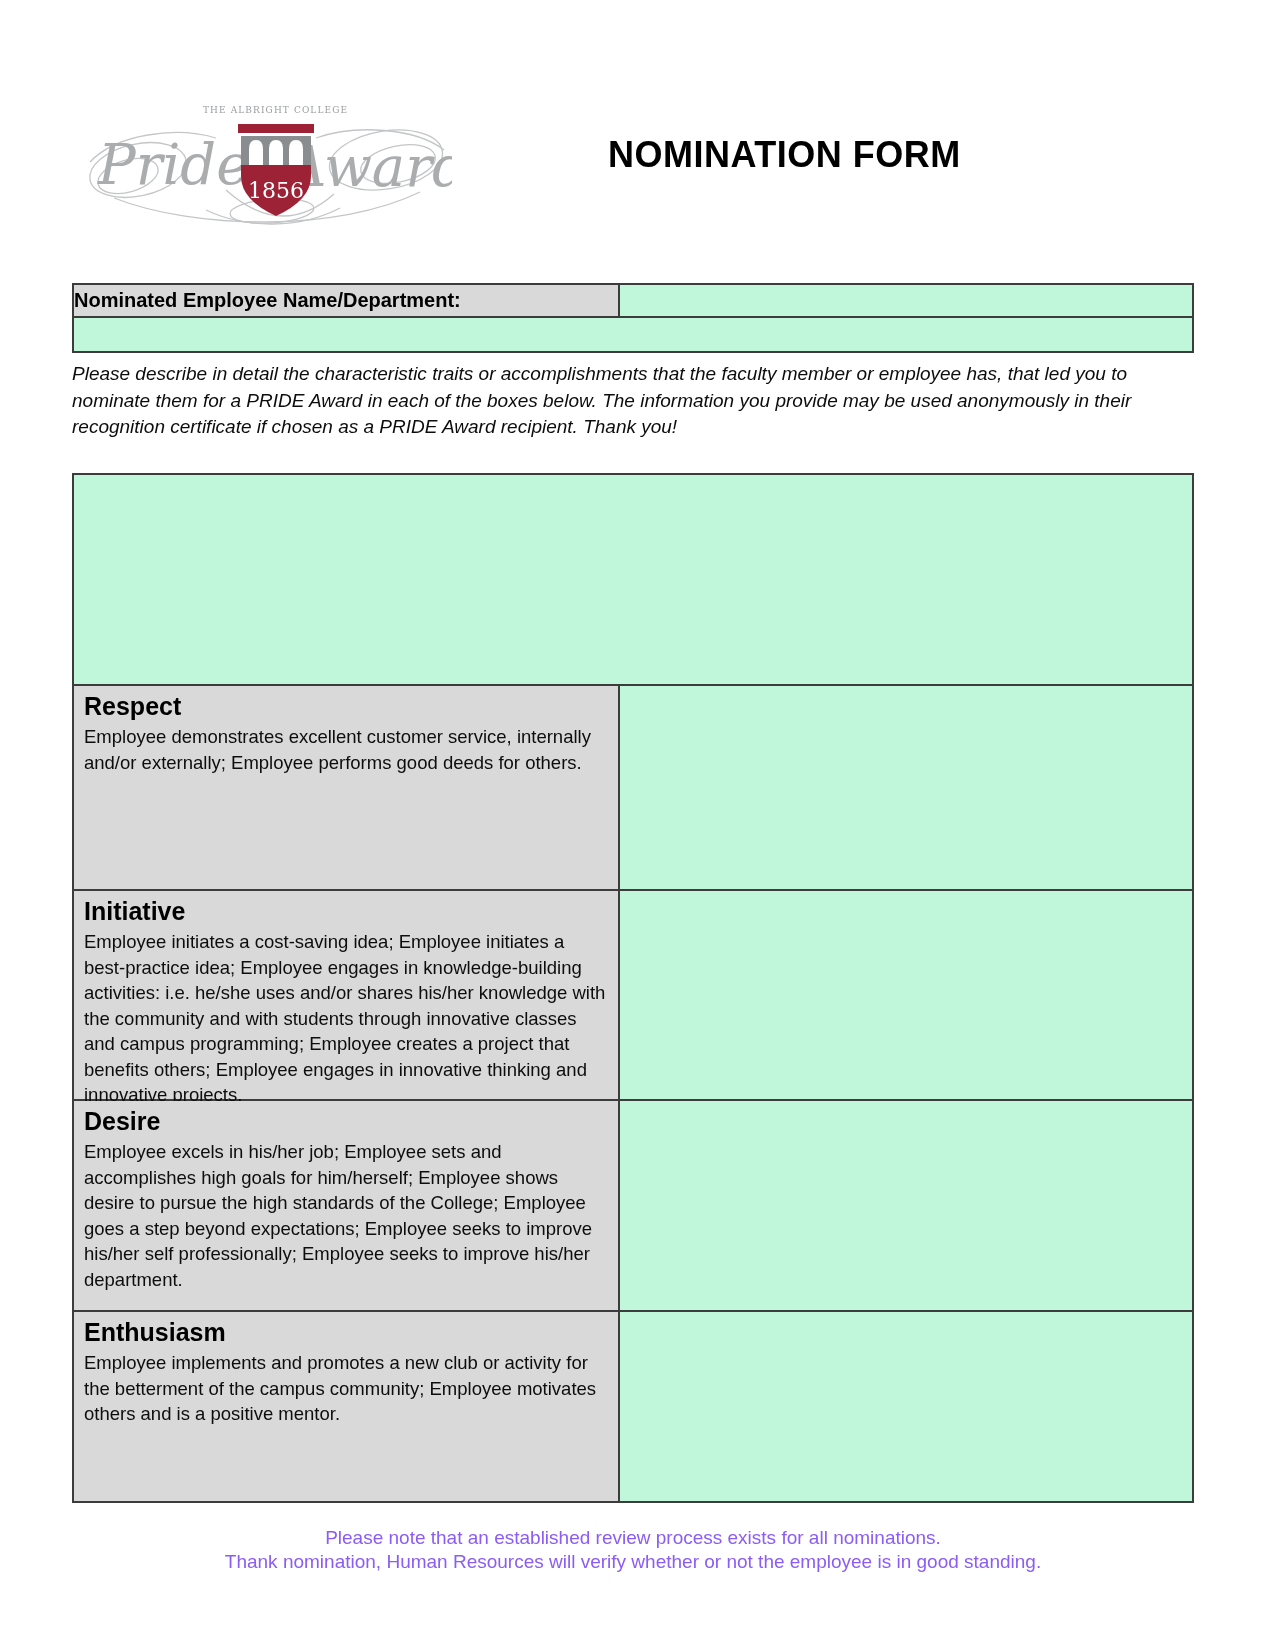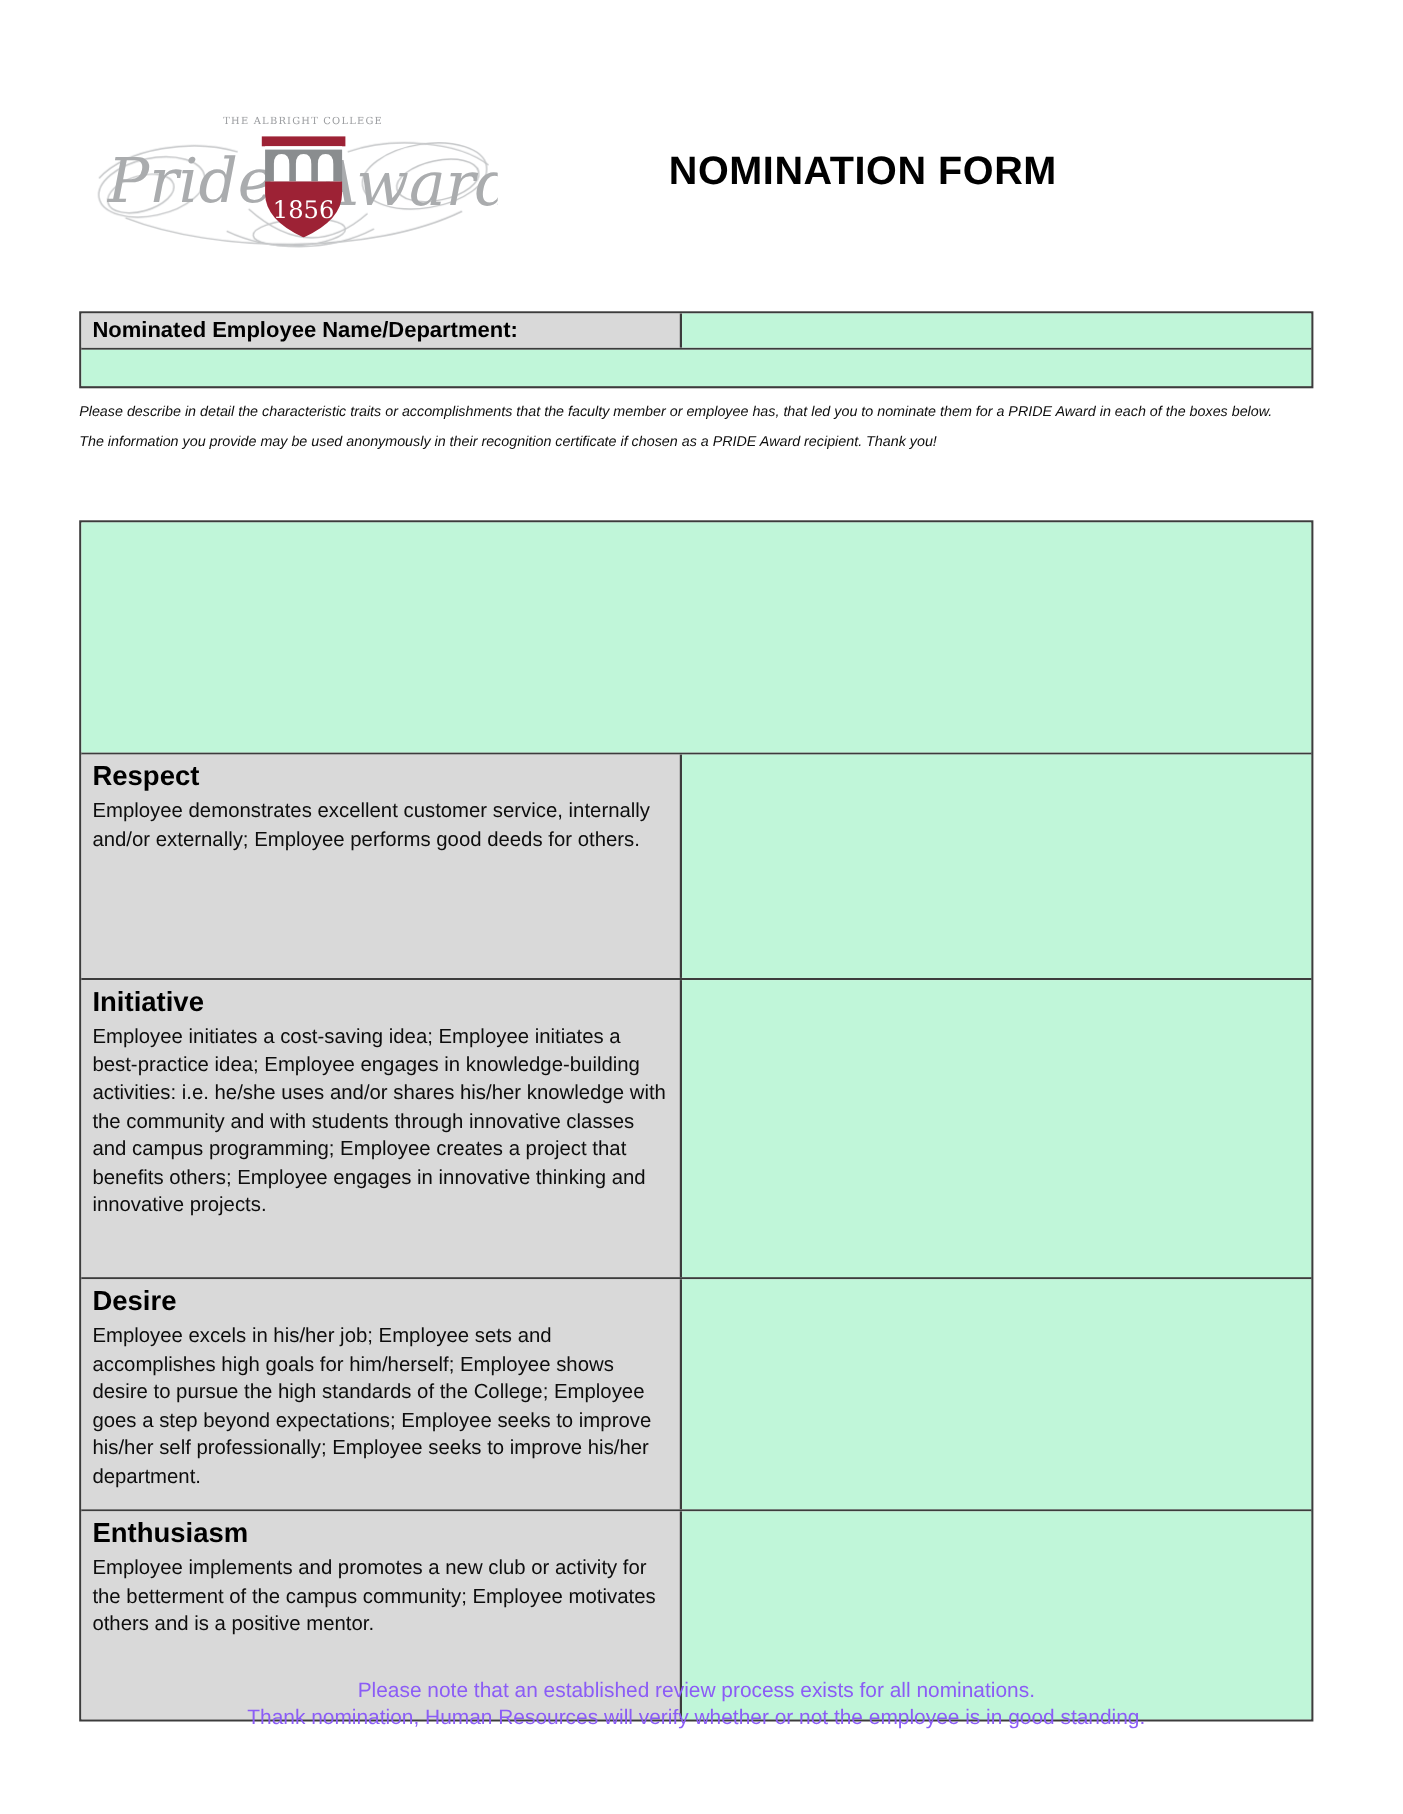--- a/index.html
+++ b/index.html
@@ -31,34 +31,34 @@
   .ftable { position: absolute; left: 72px; width: 1122px; border: 2px solid var(--border); }
   .frow { display: flex; border-bottom: 2px solid var(--border); }
   .frow:last-child { border-bottom: none; }
   .lcell { width: 546px; background: var(--cellgray); border-right: 2px solid var(--border); }
   .rcell { flex: 1; background: var(--cellgreen); cursor: text; }
 
   
   .info-table { top: 283px; }
   .info-table .frow { height: 33px; }
   .info-table .lcell {
-    display: flex; align-items: center; padding-left: 10px;
+    display: flex; align-items: center; 
     font-weight: 700; font-size: 20px; color: #000;
   }
 
   
   .instructions {
     position: absolute; left: 72px; top: 361px; width: 1086px;
-    font-style: italic; font-size: 13px; line-height: 26.5px; color: #0d0d0d;
+    font-style: italic; font-size: 19px; line-height: 26.5px; color: #0d0d0d;
   }
 
   
   .main-table { top: 473px; }
   .main-table .lcell { padding: 4px 10px 0 10px; }
-  .r1 { height: 211px; } .r2 { height: 205px; } .r3 { height: 272px; }
+  .r1 { height: 211px; } .r2 { height: 205px; } .r3 { height: 210px; }
   .r4 { height: 211px; } .r5 { height: 189px; }
   .sec-heading { font-size: 25px; font-weight: 700; color: #000; margin: 2px 0 3px 0; }
   .sec-desc { font-size: 18.5px; line-height: 25.5px; color: #0d0d0d; }
 
   
   .footer {
     position: absolute; left: 0; top: 1526px; width: 1266px; text-align: center;
     font-size: 19px; line-height: 23.5px; color: #8b5cf6;
   }
 </style>

